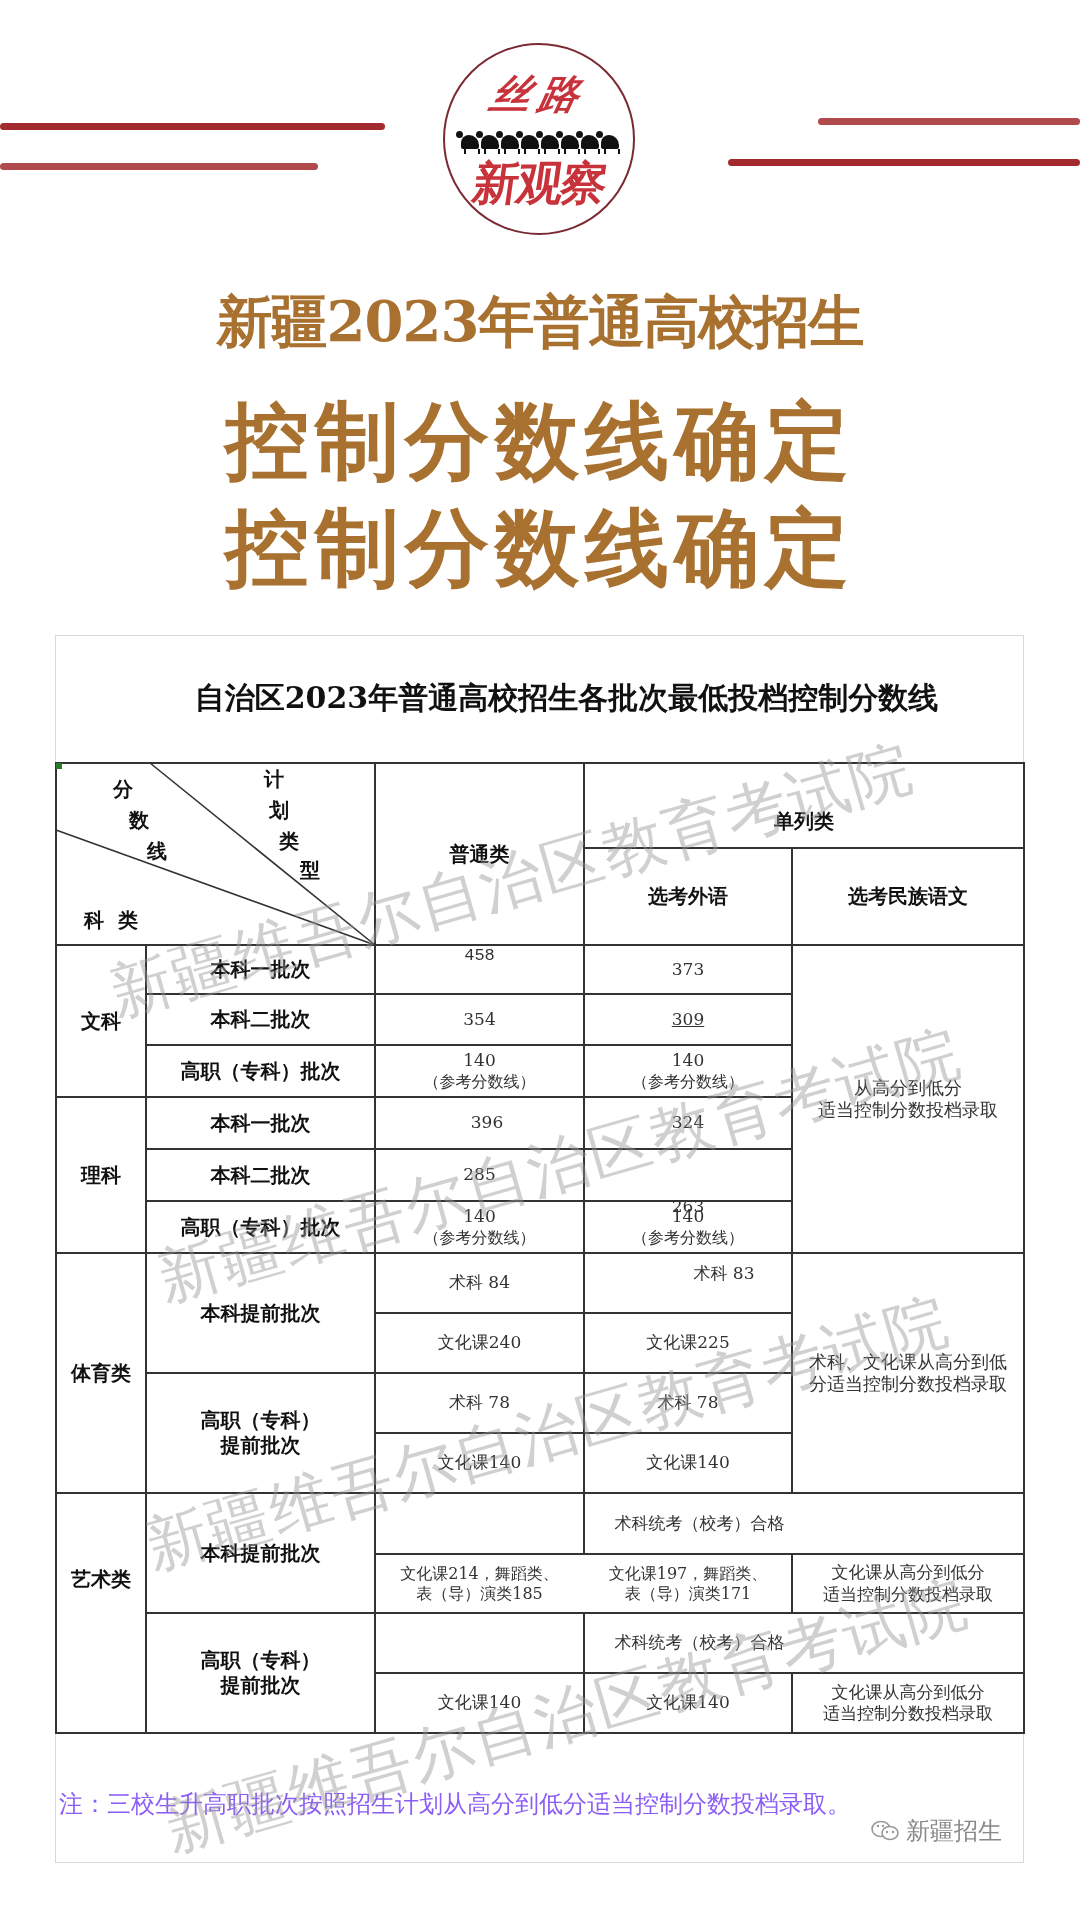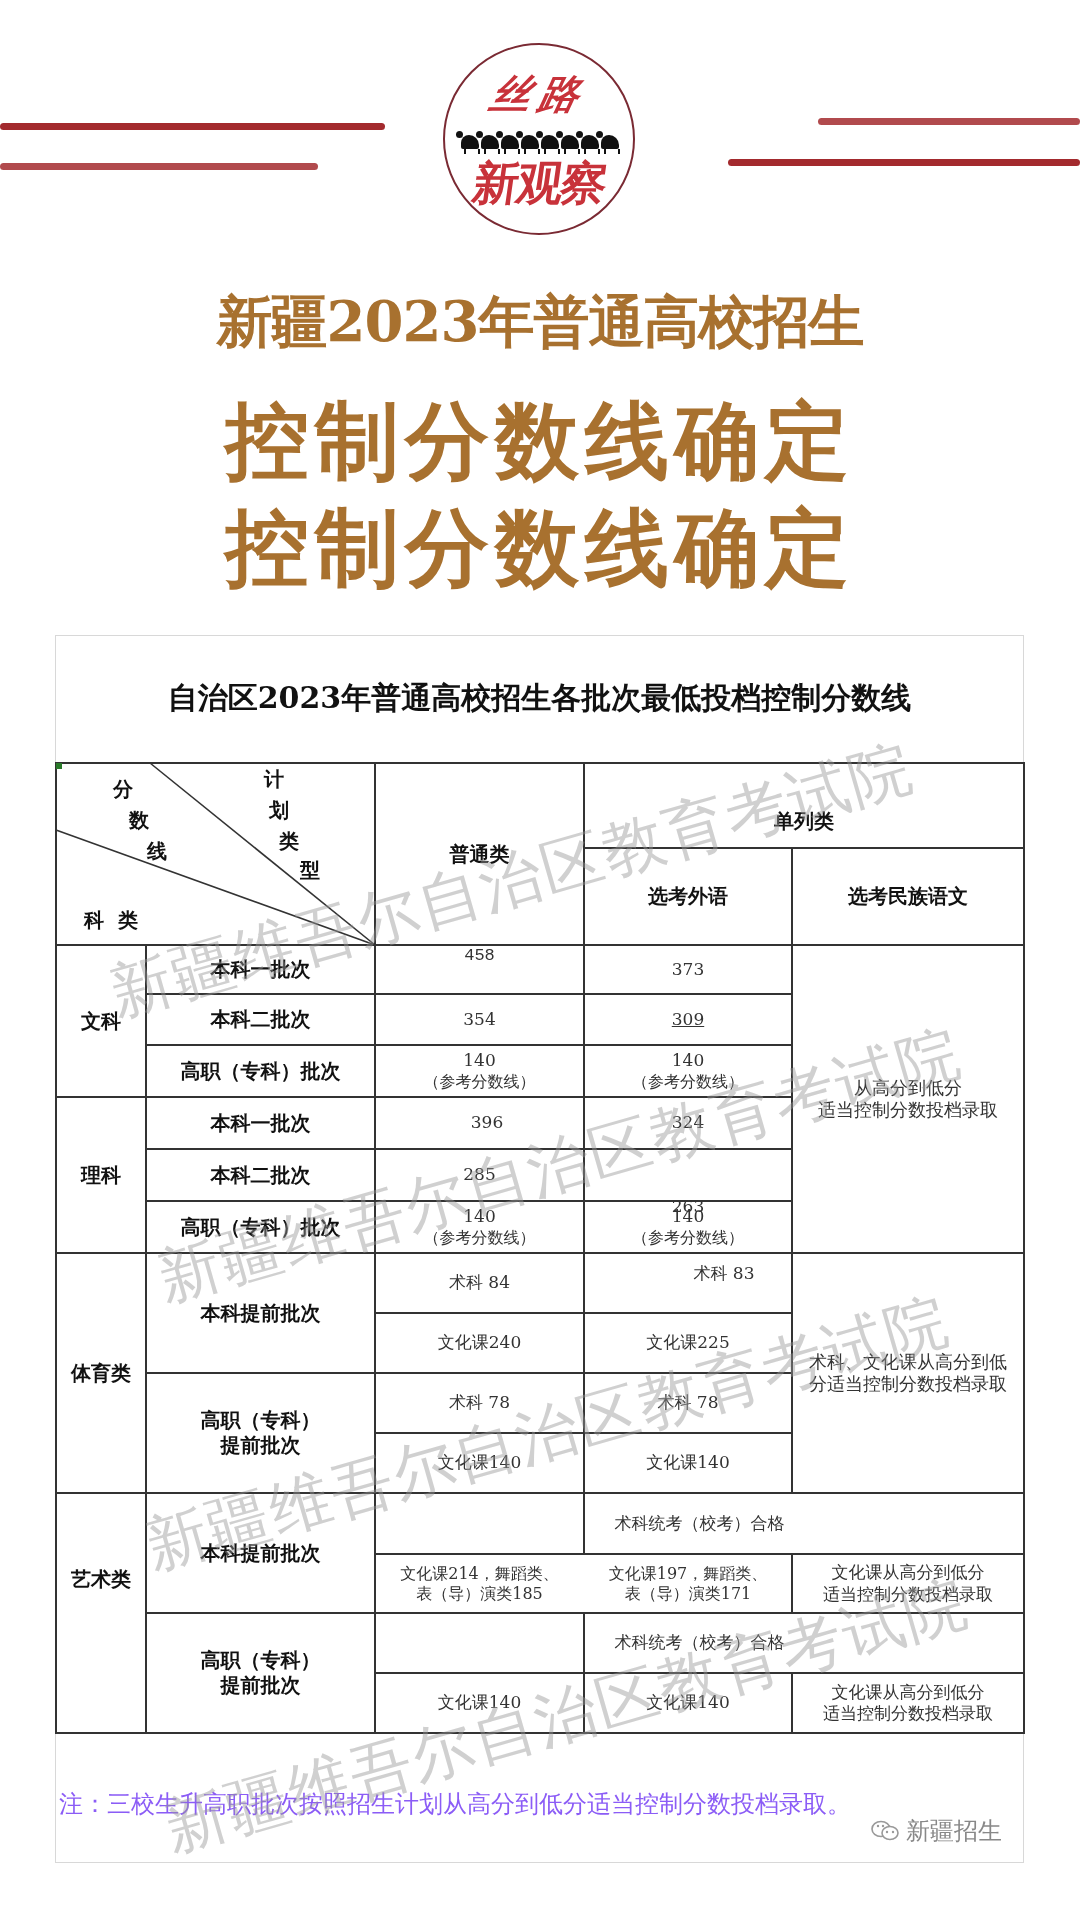--- a/index.html
+++ b/index.html
@@ -42,21 +42,21 @@
   .hl2 { top: 385px; font-size: 84px; font-family: "DejaVu Sans", sans-serif; letter-spacing: 6px; }
   .hl3 { top: 492px; font-size: 84px; font-family: "DejaVu Sans", sans-serif; letter-spacing: 6px; }
 
   
   .frame {
     position: absolute; left: 55px; top: 635px; width: 969px; height: 1228px;
     border: 1px solid #d8d8d8; box-sizing: border-box; background: #fff;
   }
   .doc-title {
     position: absolute; left: 55px; width: 969px; top: 678px; text-align: center;
-    font-size: 30px; font-weight: bold; color: #111; font-family: "DejaVu Serif", serif;
+    font-size: 30px; font-weight: bold; color: #111; font-family: "DejaVu Serif", serif; padding-left: 27px;
   }
   
   .cell {
     position: absolute; box-sizing: border-box;
     display: flex; align-items: center; justify-content: center; flex-direction: column;
     text-align: center; line-height: 1.25;
   }
   .grid-line-h { position: absolute; height: 2px; background: #333; }
   .grid-line-v { position: absolute; width: 2px; background: #333; }
   .bold { font-family: "DejaVu Sans", sans-serif; font-weight: bold; font-size: 20px; color: #111; }

